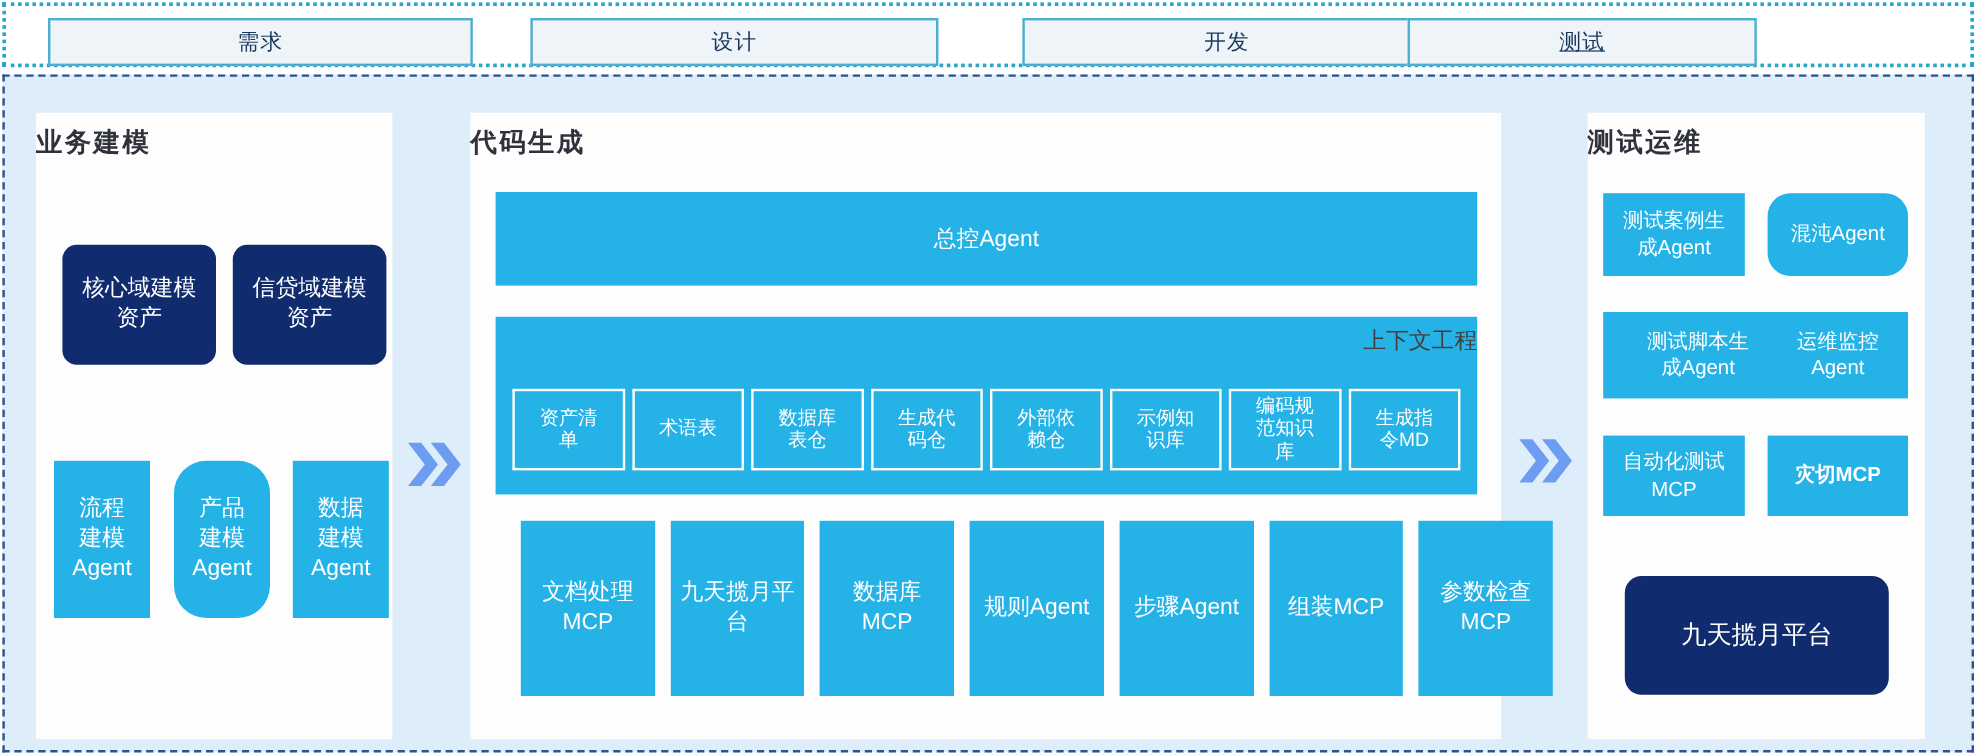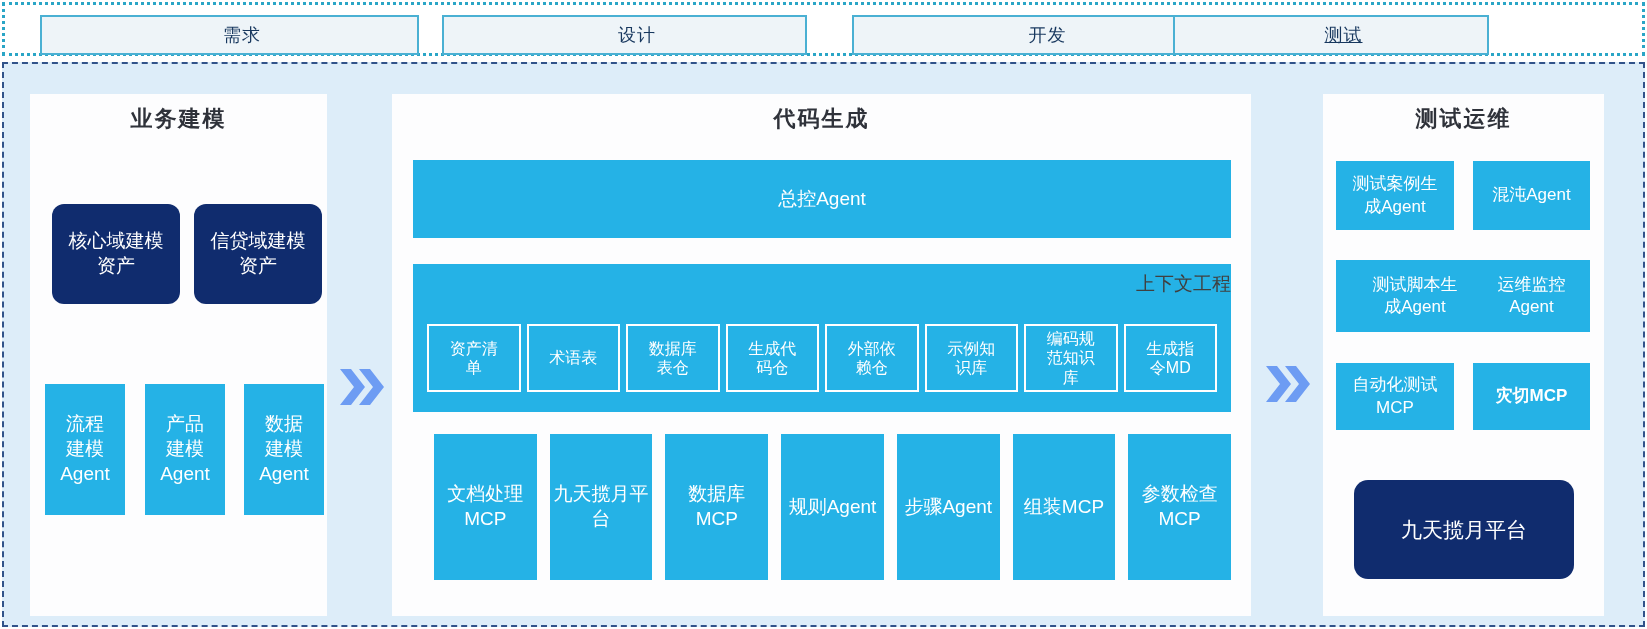--- a/index.html
+++ b/index.html
@@ -10,54 +10,54 @@
   }
   
   .top-strip {
     position:absolute; left:2px; top:2px; width:1637px; height:48px;
     background:#ffffff; border:3px dotted #2aa5c6;
   }
   .phase-box {
     position:absolute; top:10px; height:36px;
     background:#eef4f8; border:2px solid #4ab0d3;
     display:flex; align-items:center; justify-content:center;
-    font-size:18px; color:#17375e; letter-spacing:1px;padding-left:25px;
+    font-size:18px; color:#17375e; letter-spacing:1px;
   }
   .phase-1 { left:35px;   width:350px; }
   .phase-2 { left:437px;  width:336px; }
   .phase-3 { left:847px;  width:337px; }
   .phase-4 { left:1168px; width:287px;text-decoration:underline; }
 
   
   .main-area {
     position:absolute; left:2px; top:62px; width:1639px; height:561px;
     background:#ddedf9; border:2px dashed #31538a;
   }
   .panel {
     position:absolute; background:#fdfdfe;
   }
   .panel-left  { left:26px;   top:30px; width:297px; height:522px; }
   .panel-mid   { left:388px;  top:30px; width:859px; height:522px; }
   .panel-right { left:1319px; top:30px; width:281px; height:522px; }
   .panel-title {
-    position:absolute; left:0; right:0; top:10px; text-align:center;
+    position:absolute; left:0; right:0; top:10px; 
     font-size:22px; font-weight:bold; color:#2f323a; letter-spacing:2px;
   }
   .box {
     position:absolute; display:flex; align-items:center; justify-content:center;
     text-align:center; color:#ffffff; white-space:pre-line; line-height:1.3;
   }
   .cyan { background:#25b2e6; }
   .navy { background:#102c6e; border-radius:12px; }
 
   
   .asset-1 { left:22px;  top:110px; width:128px; height:100px; font-size:19px; }
   .asset-2 { left:164px; top:110px; width:128px; height:100px; font-size:19px; }
   .lagent-1 { left:15px;  top:290px; width:80px; height:131px; font-size:19px; }
-  .lagent-2 { left:115px; top:290px; width:80px; height:131px; font-size:19px; }
+  .lagent-2 { left:115px; top:290px; width:80px; height:131px; font-size:19px;border-radius:27px; }
   .lagent-3 { left:214px; top:290px; width:80px; height:131px; font-size:19px; }
 
   
   .master-bar {
     position:absolute; left:21px; top:66px; width:818px; height:78px;
     display:flex; align-items:center; justify-content:center;
     color:#fff; font-size:19px;
   }
   .context-box { position:absolute; left:21px; top:170px; width:818px; height:148px; }
   .context-title {
@@ -67,31 +67,31 @@
   .context-row {
     position:absolute; left:14px; right:14px; top:60px; height:68px;
     display:flex; gap:6px;
   }
   .context-item {
     flex:1; border:2px solid #ffffff; color:#fff; font-size:16px;
     display:flex; align-items:center; justify-content:center;
     text-align:center; line-height:1.2; white-space:pre-line;
   }
   .workers-row {
-    position:absolute; left:42px; top:340px; width:797px; height:146px;
+    position:absolute; left:42px; top:340px; width:860px; height:146px;
     display:flex; gap:13px;
   }
   .worker {
     flex:1; display:flex; align-items:center; justify-content:center;
     color:#fff; font-size:19px; text-align:center; white-space:pre-line; line-height:1.3;
   }
 
   
   .rp-r1c1 { left:13px;  top:67px;  width:118px; height:69px; font-size:17px; }
-  .rp-r1c2 { left:150px; top:67px;  width:117px; height:69px; font-size:17px; }
+  .rp-r1c2 { left:150px; top:67px;  width:117px; height:69px; font-size:17px;border-radius:19px; }
   .rp-r2c1 { left:13px;  top:166px; width:118px; height:72px; font-size:17px;padding-left:20px; }
   .rp-r2c2 { left:150px; top:166px; width:117px; height:72px; font-size:17px; }
   .rp-r3c1 { left:13px;  top:269px; width:118px; height:67px; font-size:17px; }
   .rp-r3c2 { left:150px; top:269px; width:117px; height:67px; font-size:17px;font-weight:bold; }
   .platform {
     left:31px; top:386px; width:220px; height:99px;
     border-radius:14px; font-size:21px;
   }
 
   

